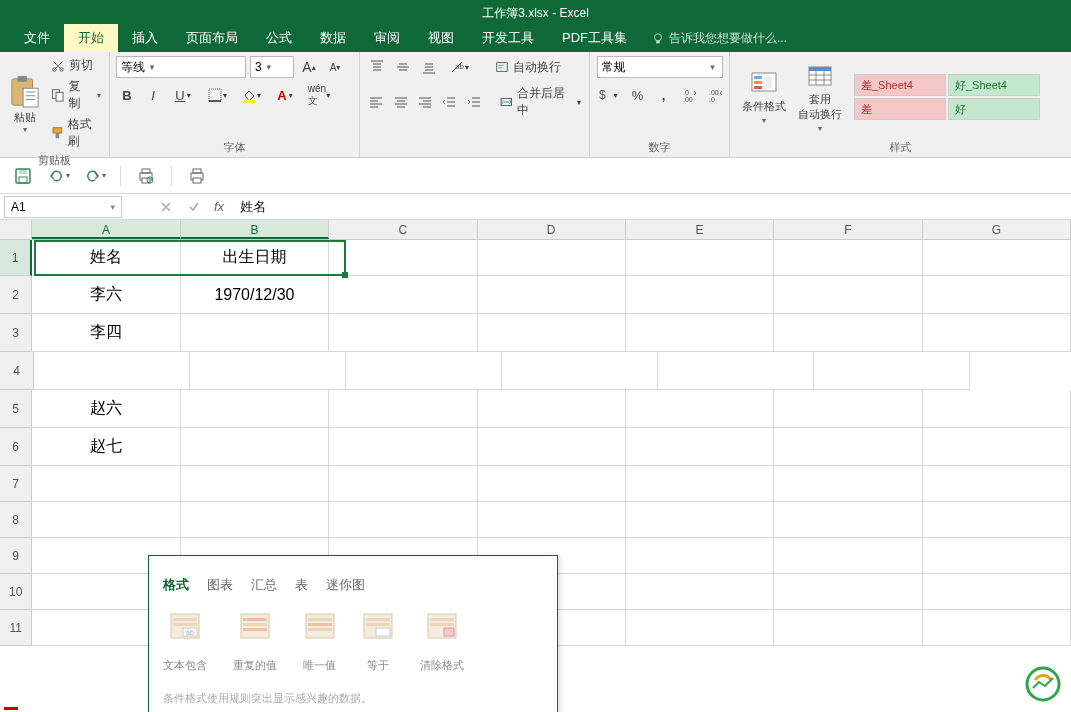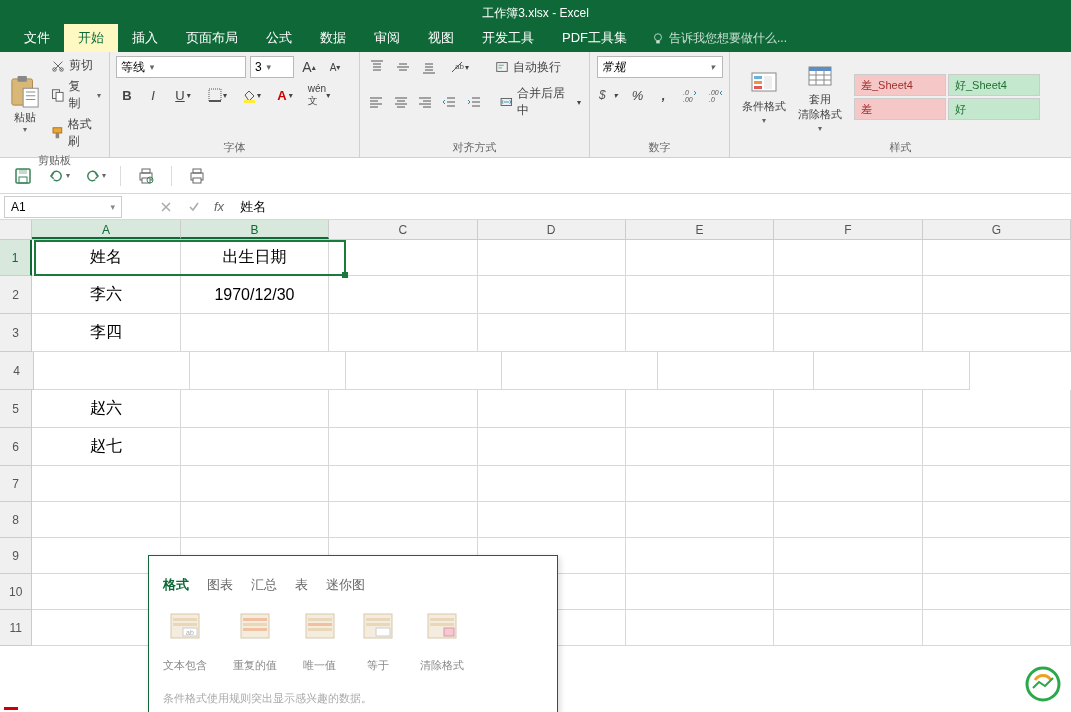--- a/index.html
+++ b/index.html
@@ -34,21 +34,21 @@
 .combo { border: 1px solid #b8b8b8; background: #fff; height: 22px; display: flex; align-items: center; font-size: 12px; padding: 0 4px; }
 .combo .dd { width: 10px; text-align: center; color: #666; font-size: 9px; margin-left: 2px; }
 .btn { width: 22px; height: 22px; display: flex; align-items: center; justify-content: center; cursor: pointer; font-size: 13px; color: #444; }
 .btn.dd { width: 30px; }
 .btn svg { width: 16px; height: 16px; }
 
 
 .align-body { flex-direction: column; gap: 6px; align-items: flex-start !important; }
 
 
-.num-body { flex-direction: column; gap: 6px; align-items: flex-start; font-style: italic; }
+.num-body { flex-direction: column; gap: 6px; align-items: flex-start; }
 
 
 .bigbtn { display: flex; flex-direction: column; align-items: center; padding: 2px 6px; cursor: pointer; }
 .bigbtn svg { width: 28px; height: 28px; }
 .bigbtn span { font-size: 11px; color: #444; margin-top: 2px; }
 
 
 .style-gallery { display: grid; grid-template-columns: 1fr 1fr; gap: 2px; }
 .style-cell { width: 92px; height: 22px; font-size: 11px; display: flex; align-items: center; padding-left: 6px; border: 1px solid #ccc; }
 .style-bad { background: #f5c7c7; color: #a03030; }
@@ -301,21 +301,20 @@
             <svg viewBox="0 0 16 16">
               <rect x="2" y="4" width="12" height="8" fill="none" stroke="#555"></rect>
               <path d="M5 8h6" stroke="#38a"></path>
               <path d="M4 6l-1 2 1 2M12 6l1 2-1 2" fill="none" stroke="#38a"></path>
             </svg>
             <span>合并后居中</span>
             <span style="font-size:8px;margin-left:2px">▾</span>
           </div>
       </div>
     </div>
-    <div class="label">对齐方式</div>
   </div>
 
   <div class="ribgroup" style="width:140px">
     <div class="body num-body">
       <div class="combo" style="width:126px">
           <span>常规</span>
           <span class="dd" style="margin-left:auto">▾</span>
         </div>
       <div class="font-row">
         <div class="btn dd">
@@ -362,21 +361,21 @@
         <span>条件格式</span>
           <span style="font-size:8px;color:#666">▾</span>
       </div>
       <div class="bigbtn">
         <svg viewBox="0 0 28 28">
             <rect x="3" y="5" width="22" height="18" fill="#fff" stroke="#888"></rect>
             <rect x="3" y="5" width="22" height="4" fill="#5a8ec8"></rect>
             <path d="M3 13h22M3 18h22M10 5v18M18 5v18" stroke="#888"></path>
           </svg>
         <span style="white-space:pre-line;text-align:center">套用
-清除格式</span>
+自动换行</span>
           <span style="font-size:8px;color:#666">▾</span>
       </div>
       <div class="style-gallery" style="margin-left:6px">
         <div class="style-cell style-bad">差_Sheet4</div>
         <div class="style-cell style-good">好_Sheet4</div>
         <div class="style-cell style-bad2">差</div>
         <div class="style-cell style-good2">好</div>
       </div>
     </div>
     <div class="label">样式</div>

